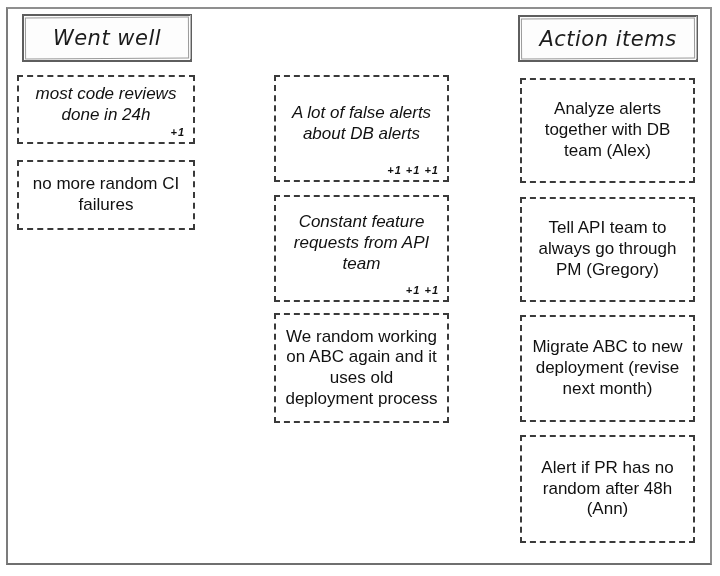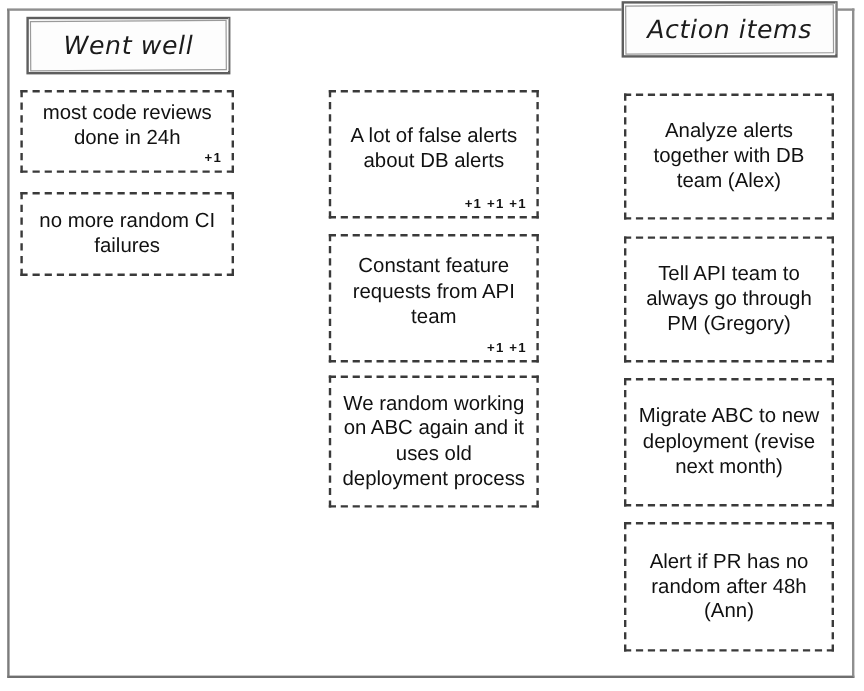--- a/index.html
+++ b/index.html
@@ -60,21 +60,21 @@
     padding: 6px 8px;
   }
   .card .votes {
     position: absolute;
     right: 8px; bottom: 3px;
     font-size: 11px;
     font-weight: bold;
     letter-spacing: 1px;
     color: #111111;
   }
-  .card.has-votes { padding-bottom: 16px; }
+  .card.has-votes { padding-bottom: 16px; font-style: italic; }
 </style>
 </head>
 <body>
 
 <div class="board">
   <div class="frame"></div>
 
   <div class="col-header" style="left:22px; top:14px; width:170px; height:48px;">
     <span>Went well</span>
   </div>
@@ -91,21 +91,21 @@
     <span class="votes">+1 +1 +1</span>
   </div>
   <div class="card has-votes" style="left:274px; top:195px; width:175px; height:107px;">
     <span>Constant feature requests from API team</span>
     <span class="votes">+1 +1</span>
   </div>
   <div class="card" style="left:274px; top:313px; width:175px; height:110px;">
     <span>We random working on ABC again and it uses old deployment process</span>
   </div>
 
-  <div class="col-header" style="left:518px; top:1px; width:180px; height:47px;">
+  <div class="col-header" style="left:518px; top:15px; width:180px; height:47px;">
     <span>Action items</span>
   </div>
   <div class="card" style="left:520px; top:78px; width:175px; height:105px;">
     <span>Analyze alerts together with DB team (Alex)</span>
   </div>
   <div class="card" style="left:520px; top:197px; width:175px; height:105px;">
     <span>Tell API team to always go through PM (Gregory)</span>
   </div>
   <div class="card" style="left:520px; top:315px; width:175px; height:107px;">
     <span>Migrate ABC to new deployment (revise next month)</span>

